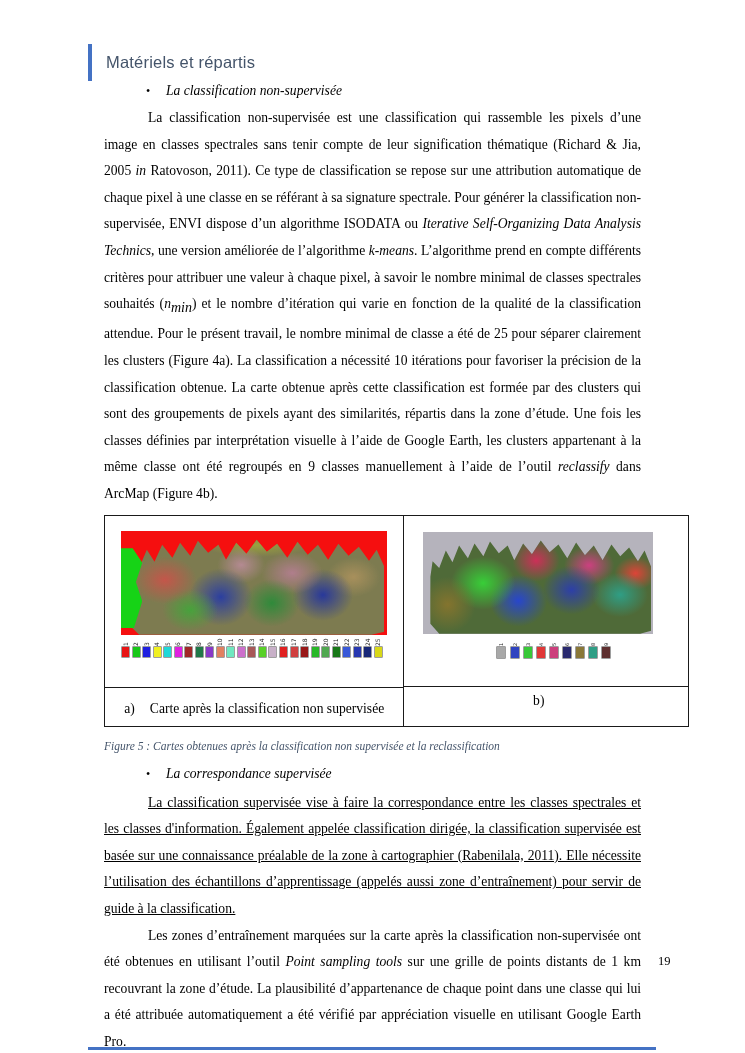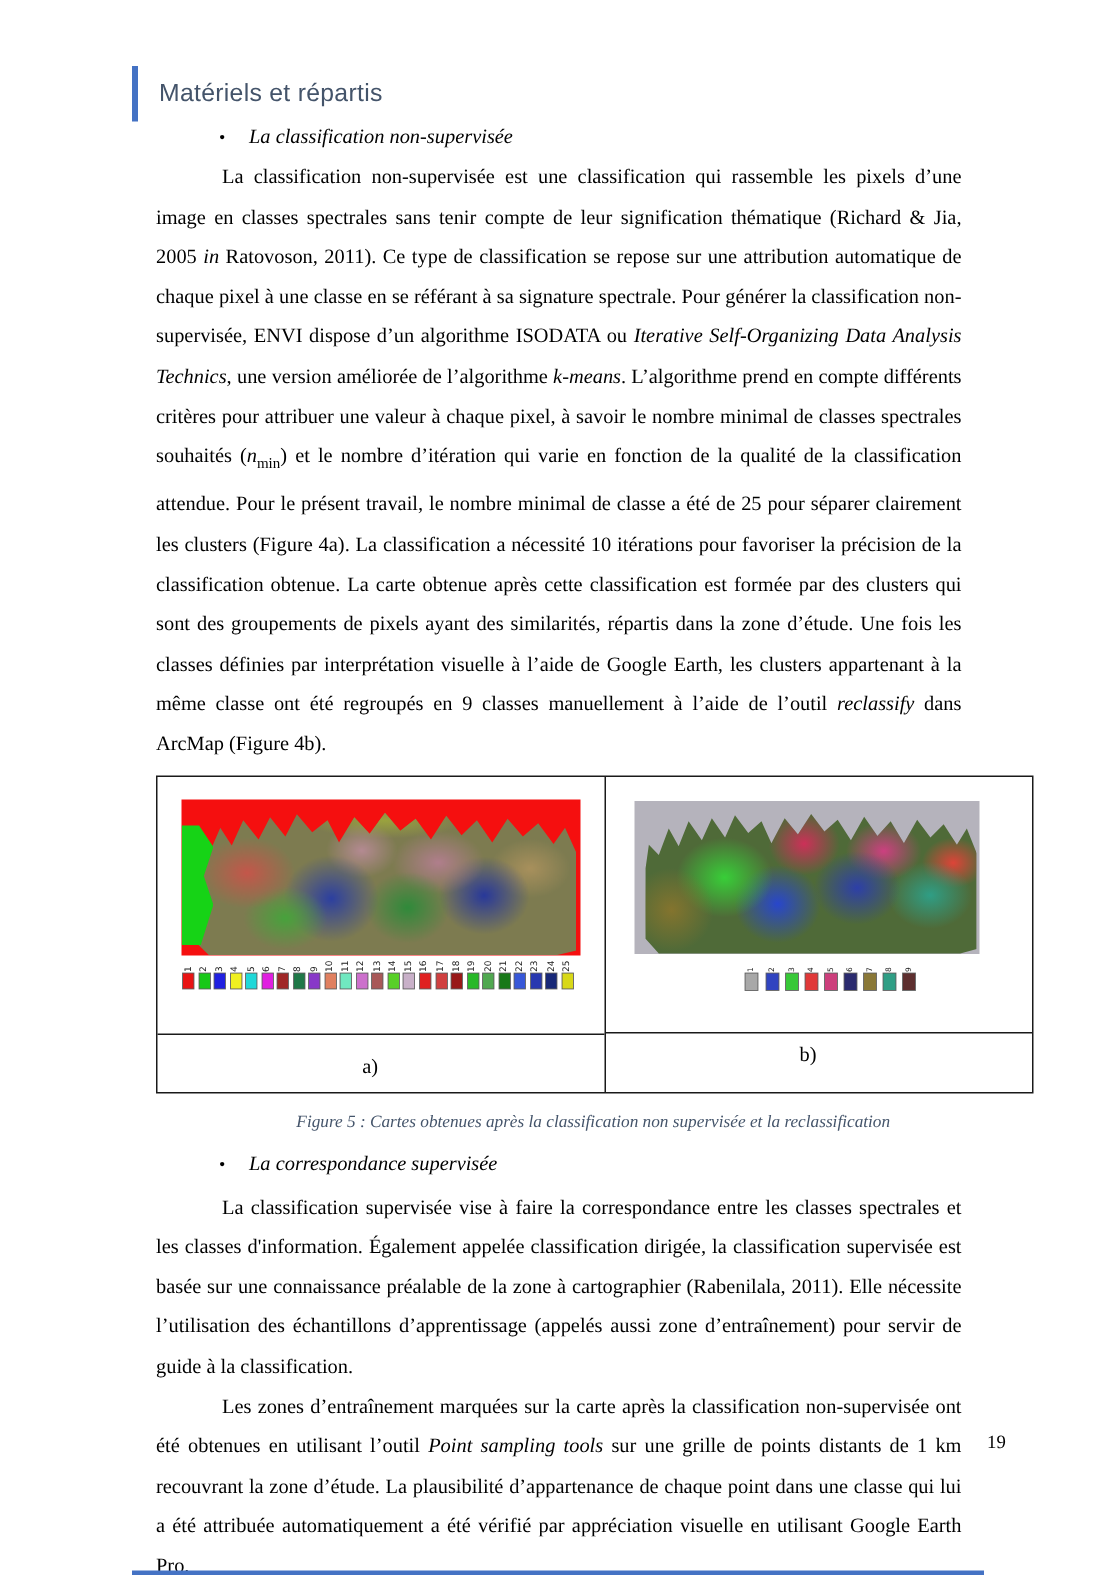--- a/index.html
+++ b/index.html
@@ -11,23 +11,23 @@
   .accent-bar{width:4px;height:37px;background:var(--accent-blue,#4472C4);margin-right:14px;}
   .header-title{font-family:"Liberation Sans", sans-serif;font-size:16.5px;
                 color:var(--header-color,#44546A);padding-top:9px;letter-spacing:.2px;}
 
   
   .content{position:absolute;left:104px;top:83px;width:537px;}
   .bullet-head{margin:0 0 0 42px;height:22px;font-size:13.6px;font-weight:normal;font-style:italic;}
   .bullet-head .bullet{font-style:normal;display:inline-block;width:20px;font-size:12px;}
   .body-par{margin:0;font-size:13.6px;line-height:26.6px;text-align:justify;text-indent:44px;}
   .body-par i{font-style:italic;}
-  .body-par sub{font-size:10px;margin-top:16px;}
+  .body-par sub{font-size:14px;font-style:italic;margin-top:16px;}
   .sect2{margin-top:14px;}
-  .par-after-head{margin-top:2px;}
+  .par-after-head{margin-top:2px;text-decoration:underline;}
 
   
   .fig-table{display:flex;width:583px;border:1px solid #1a1a1a;margin-top:7px;background:#fff;}
   .cell{display:flex;flex-direction:column;}
   .cell-a{width:299px;border-right:1px solid #1a1a1a;}
   .cell-b{width:284px;}
   .img-area{position:relative;height:171px;border-bottom:1px solid #1a1a1a;}
   .cap-area{display:flex;justify-content:center;font-size:13.6px;}
   .cap-a{height:38px;padding-top:13px;box-sizing:border-box;}
   .cap-b{height:38px;padding-top:6px;box-sizing:border-box;}
@@ -70,21 +70,21 @@
   .legend-b{left:93px;top:121px;width:113px;}
   .leg-item{display:flex;flex-direction:column;align-items:center;}
   .leg-num{font-family:"DejaVu Sans", sans-serif;font-size:6px;line-height:6px;color:#222;
            writing-mode:vertical-rl;transform:rotate(180deg);height:11px;margin-bottom:1px;}
   .legend-b .leg-num{font-size:5px;height:9px;}
   .leg-swatch{box-shadow:0 0 0 .6px rgba(40,40,40,.75);}
   .legend-a .leg-swatch{width:7px;height:10px;}
   .legend-b .leg-swatch{width:8px;height:11px;}
 
   
-  .fig-caption{width:583px;margin-top:13px;text-align:center;font-style:italic;
+  .fig-caption{width:583px;margin-top:13px;text-align:left;font-style:italic;
                font-size:11.5px;color:var(--caption-color,#44546A);}
 
   
   .page-number{position:absolute;left:658px;top:954px;font-size:12.5px;}
   .footer-rule{position:absolute;left:88px;top:1047px;width:568px;height:3px;
                background:var(--accent-blue,#4472C4);}
 </style>
 </head>
 <body>
 
@@ -208,20 +208,21 @@
                 <span class="leg-swatch" style="background: rgb(24, 40, 120);"></span>
               </div>
               <div class="leg-item">
                 <span class="leg-num">25</span>
                 <span class="leg-swatch" style="background: rgb(216, 216, 24);"></span>
               </div>
             </div>
         </div>
         <div class="cap-area cap-a">
           <span class="cap-label">a)</span>
+          <span class="cap-text">Carte après la classification non supervisée</span>
         </div>
       </div>
       <div class="cell cell-b">
         <div class="img-area" style="height:170px;">
           <div class="map-b">
             <div class="terrain terrain-b"></div>
           </div>
           <div class="legend legend-b">
               <div class="leg-item">
                 <span class="leg-num">1</span>

